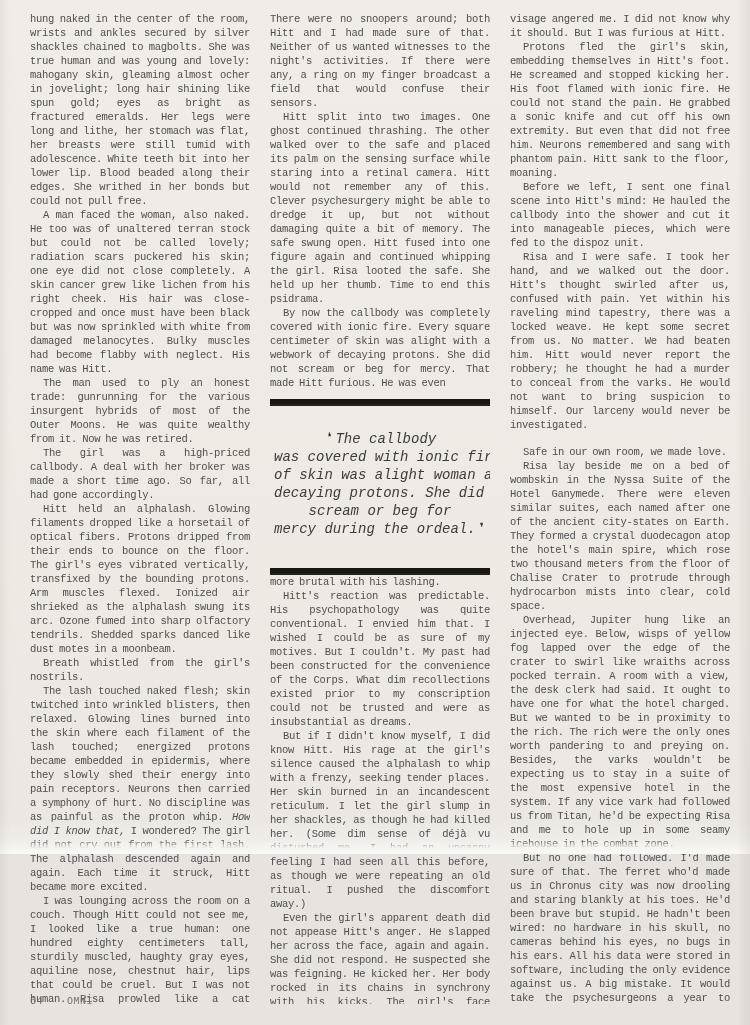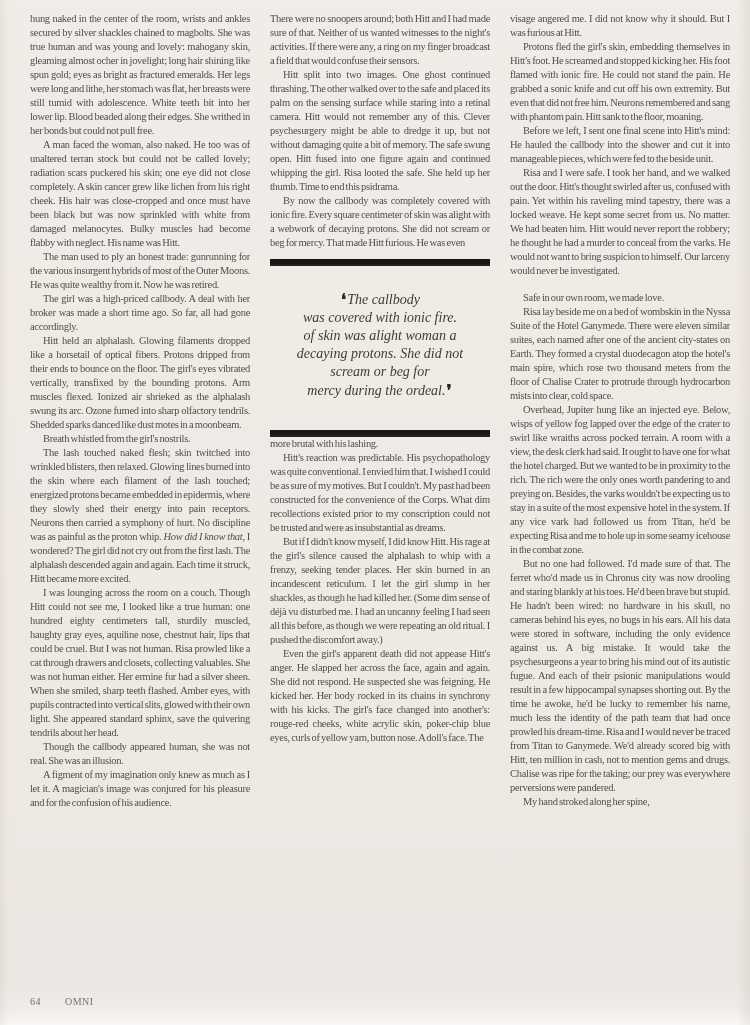--- a/index.html
+++ b/index.html
@@ -1,19 +1,19 @@
 <!DOCTYPE html>
 <html lang="en"><head>
 <meta charset="utf-8">
 <style>
   html,body{margin:0;padding:0;}
   body{width:750px;height:1025px;overflow:hidden;background:#e8e3de;}
-  .page{position:relative;width:750px;height:1025px;
+  .page{position:relative;width:750px;height:854px;
     background:linear-gradient(180deg,#f1ece7 0%,#efe9e4 70%,#ece7e2 96%,#f3f1ee 100%);
-    font-family:Liberation Serif, serif;color:#504e4c;}
+    font-family:Liberation Mono, monospace;color:#504e4c;}
   .columns{position:absolute;left:30px;top:12px;right:20px;display:flex;gap:20px;}
   .col{flex:1 1 0;height:992px;overflow:hidden;text-align:justify;
     font-size:10.5px;line-height:14px;letter-spacing:-0.3px;word-spacing:-0.9px;
     hyphens:auto;-webkit-hyphens:auto;}
   .bp{margin:0;text-indent:13px;}
   .ni{text-indent:0;}
   .section-start{margin-top:13px;}
   .bp em{font-style:italic;}
   .pq{margin-top:9px;}
   .rule{height:5px;background:#191714;border-bottom:2px solid rgba(60,55,50,0.35);}
@@ -72,21 +72,21 @@
 
       <p class="bp ni">more brutal with his lashing.</p>
       <p class="bp">Hitt's reaction was predictable. His psychopathology was quite conventional. I envied him that. I wished I could be as sure of my motives. But I couldn't. My past had been constructed for the convenience of the Corps. What dim recollections existed prior to my conscription could not be trusted and were as insubstantial as dreams.</p>
       <p class="bp">But if I didn't know myself, I did know Hitt. His rage at the girl's silence caused the alphalash to whip with a frenzy, seeking tender places. Her skin burned in an incandescent reticulum. I let the girl slump in her shackles, as though he had killed her. (Some dim sense of déjà vu disturbed me. I had an uncanny feeling I had seen all this before, as though we were repeating an old ritual. I pushed the discomfort away.)</p>
       <p class="bp">Even the girl's apparent death did not appease Hitt's anger. He slapped her across the face, again and again. She did not respond. He suspected she was feigning. He kicked her. Her body rocked in its chains in synchrony with his kicks. The girl's face changed into another's: rouge-red cheeks, white acrylic skin, poker-chip blue eyes, curls of yellow yarn, button nose. A doll's face. The</p>
     </div>
 
     <div class="col">
       <p class="bp ni">visage angered me. I did not know why it should. But I was furious at Hitt.</p>
       <p class="bp">Protons fled the girl's skin, embedding themselves in Hitt's foot. He screamed and stopped kicking her. His foot flamed with ionic fire. He could not stand the pain. He grabbed a sonic knife and cut off his own extremity. But even that did not free him. Neurons remembered and sang with phantom pain. Hitt sank to the floor, moaning.</p>
-      <p class="bp">Before we left, I sent one final scene into Hitt's mind: He hauled the callbody into the shower and cut it into manageable pieces, which were fed to the beside unit.</p>
+      <p class="bp">Before we left, I sent one final scene into Hitt's mind: He hauled the callbody into the shower and cut it into manageable pieces, which were fed to the dispoz unit.</p>
       <p class="bp">Risa and I were safe. I took her hand, and we walked out the door. Hitt's thought swirled after us, confused with pain. Yet within his raveling mind tapestry, there was a locked weave. He kept some secret from us. No matter. We had beaten him. Hitt would never report the robbery; he thought he had a murder to conceal from the varks. He would not want to bring suspicion to himself. Our larceny would never be investigated.</p>
       <p class="bp section-start">Safe in our own room, we made love.</p>
       <p class="bp">Risa lay beside me on a bed of wombskin in the Nyssa Suite of the Hotel Ganymede. There were eleven similar suites, each named after one of the ancient city-states on Earth. They formed a crystal duodecagon atop the hotel's main spire, which rose two thousand meters from the floor of Chalise Crater to protrude through hydrocarbon mists into clear, cold space.</p>
       <p class="bp">Overhead, Jupiter hung like an injected eye. Below, wisps of yellow fog lapped over the edge of the crater to swirl like wraiths across pocked terrain. A room with a view, the desk clerk had said. It ought to have one for what the hotel charged. But we wanted to be in proximity to the rich. The rich were the only ones worth pandering to and preying on. Besides, the varks wouldn't be expecting us to stay in a suite of the most expensive hotel in the system. If any vice vark had followed us from Titan, he'd be expecting Risa and me to hole up in some seamy icehouse in the combat zone.</p>
       <p class="bp">But no one had followed. I'd made sure of that. The ferret who'd made us in Chronus city was now drooling and staring blankly at his toes. He'd been brave but stupid. He hadn't been wired: no hardware in his skull, no cameras behind his eyes, no bugs in his ears. All his data were stored in software, including the only evidence against us. A big mistake. It would take the psychesurgeons a year to bring his mind out of its autistic fugue. And each of their psionic manipulations would result in a few hippocampal synapses shorting out. By the time he awoke, he'd be lucky to remember his name, much less the identity of the path team that had once prowled his dream-time. Risa and I would never be traced from Titan to Ganymede. We'd already scored big with Hitt, ten million in cash, not to mention gems and drugs. Chalise was ripe for the taking; our prey was everywhere perversions were pandered.</p>
       <p class="bp">My hand stroked along her spine,</p>
     </div>
 
   </div>
 

